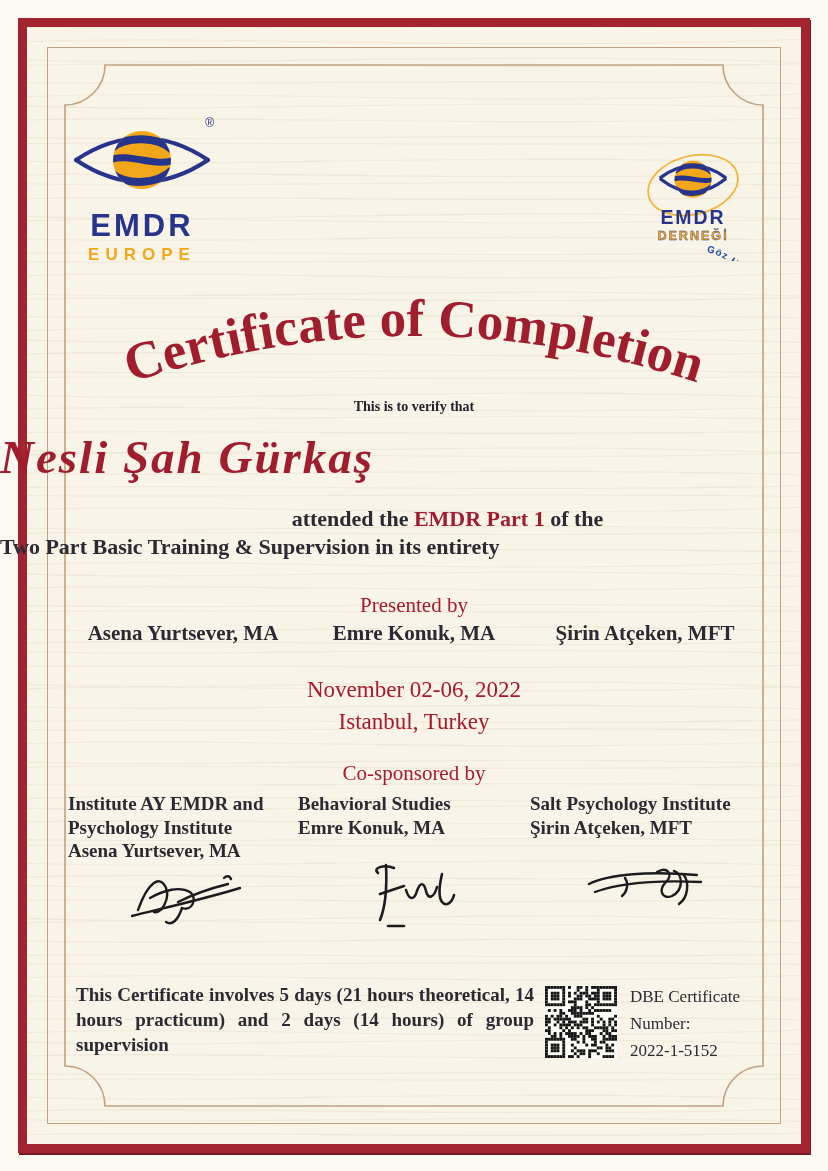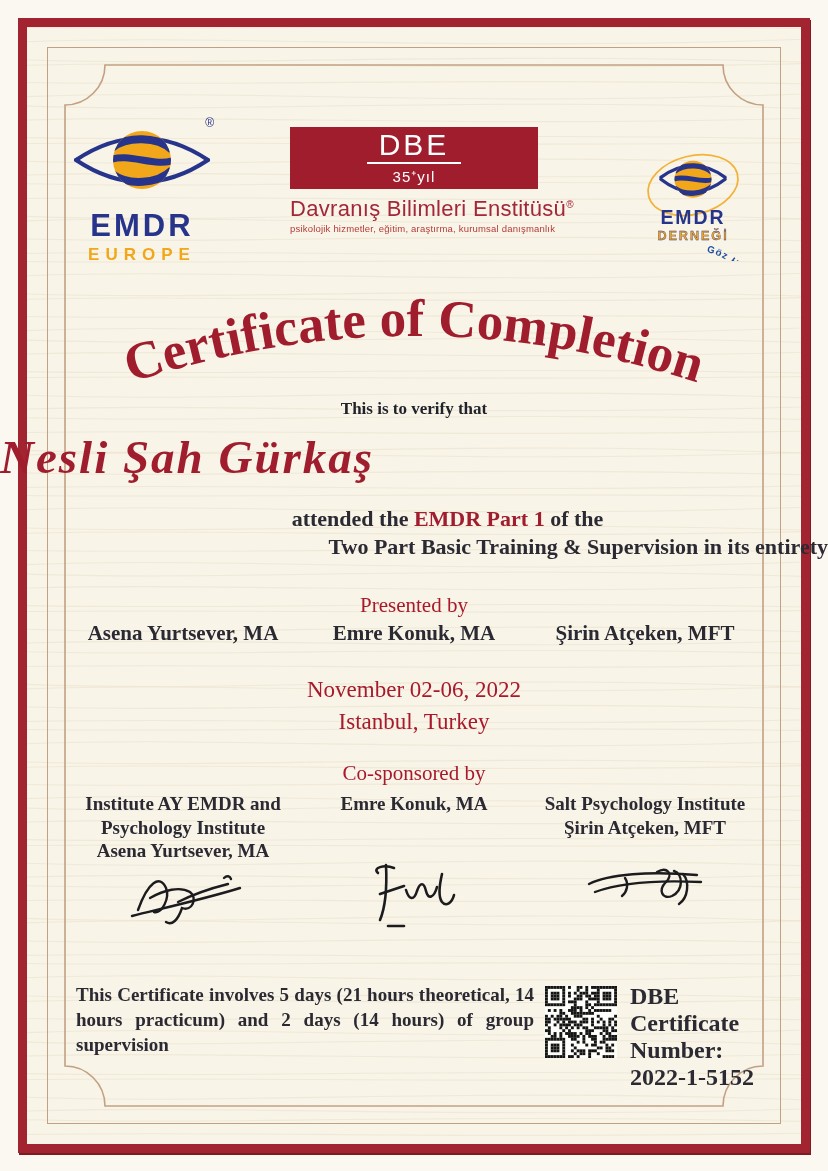--- a/index.html
+++ b/index.html
@@ -28,41 +28,41 @@
   .dbe-abbr{font-family:"Liberation Sans",sans-serif;color:#fff;font-size:30px;letter-spacing:3px;line-height:1;border-bottom:2px solid #fff;padding:0 12px 2px;}
   .dbe-years{font-family:"Liberation Sans",sans-serif;color:#fff;font-size:15px;letter-spacing:1px;margin-top:2px;}
   .dbe-org{font-family:"Liberation Sans",sans-serif;color:#a32639;font-size:22px;letter-spacing:.3px;margin-top:7px;white-space:nowrap;}
   .dbe-org sup{font-size:10px;}
   .dbe-tagline{font-family:"Liberation Sans",sans-serif;color:#b53a35;font-size:9.5px;letter-spacing:.2px;margin-top:1px;white-space:nowrap;}
 
   .logo-badge{position:absolute;left:620px;top:115px;width:146px;height:146px;}
 
   
   .title-arch{position:absolute;left:60px;top:285px;width:708px;height:140px;}
-  .verify{position:absolute;left:0;top:399px;width:828px;text-align:center;font-size:17px;font-weight:600;color:#22222a;}
+  .verify{position:absolute;left:0;top:399px;width:828px;text-align:center;font-size:14px;font-weight:600;color:#22222a;}
   .name{position:absolute;left:0;top:430px;width:828px;font-style:italic;font-weight:bold;font-size:47px;color:var(--accent-red);letter-spacing:2px;}
   .attended1{position:absolute;left:14px;top:506px;width:828px;text-align:center;font-size:22px;font-weight:bold;color:var(--text-dark);padding-left:39px;}
   .attended1 .hl{color:var(--accent-red);}
-  .attended2{position:absolute;left:0;top:534px;width:828px;text-align:right;font-size:22px;font-weight:bold;color:var(--text-dark);}
+  .attended2{position:absolute;left:0;top:534px;width:828px;text-align:left;font-size:22px;font-weight:bold;color:var(--text-dark);}
   .red-h{color:var(--bright-red);font-weight:normal;text-align:center;}
   .presented-heading{position:absolute;left:0;top:593px;width:828px;font-size:21px;}
   .three-col{position:absolute;left:68px;width:692px;display:grid;grid-template-columns:230px 1fr 230px;}
   .names-row{top:621px;font-size:21px;font-weight:600;}
   .names-row span{text-align:center;}
   .date-line{position:absolute;left:0;top:677px;width:828px;font-size:23px;}
   .city-line{position:absolute;left:0;top:709px;width:828px;font-size:23px;}
   .cosponsor-heading{position:absolute;left:0;top:761px;width:828px;font-size:21px;}
   .sponsors-row{top:792px;font-size:19px;font-weight:bold;}
-  .sponsor-col{text-align:center;line-height:23.5px;}
+  .sponsor-col{line-height:23.5px;}
   .sig{position:absolute;}
 
   
   .footer-desc{position:absolute;left:76px;top:982px;width:458px;font-size:19px;font-weight:bold;line-height:25px;text-align:justify;color:var(--text-dark);}
   .qr{position:absolute;left:545px;top:986px;width:72px;height:72px;}
-  .cert-info{position:absolute;left:630px;top:983px;width:140px;font-size:24px;font-weight:bold;line-height:27px;color:var(--text-dark);}
+  .cert-info{position:absolute;left:630px;top:983px;width:140px;font-size:17px;font-weight:normal;line-height:27px;color:var(--text-dark);}
 </style>
 </head>
 <body>
 
 <div class="page">
   <div class="inner-bg"></div>
   <svg class="bg-waves" id="waves" viewBox="0 0 774 1117">
       <path d="M -30 -16 C 190 -13, 430 -19, 820 -14.5" fill="none" stroke="#ece4d0" stroke-width="1.1" opacity="0.7"></path>
       <path d="M -30 0 C 190 4, 430 -4, 820 2" fill="none" stroke="#ece4d0" stroke-width="1.1" opacity="0.7"></path>
       <path d="M -30 16 C 190 5, 430 27, 820 10.5" fill="none" stroke="#ece4d0" stroke-width="1.1" opacity="0.7"></path>
@@ -176,28 +176,20 @@
         <path d="M 46 34 C 60 22 92 22 106 36" fill="none" stroke="#27348b" stroke-width="8"></path>
         <path d="M 44 46 C 62 38 90 54 108 46" fill="none" stroke="#27348b" stroke-width="7"></path>
         <path d="M 46 60 C 62 72 92 70 106 56" fill="none" stroke="#27348b" stroke-width="8"></path>
       </g>
     </svg>
     <span class="eu-reg">®</span>
     <div class="eu-line1">EMDR</div>
     <div class="eu-line2">EUROPE</div>
   </div>
 
-  <div class="logo-dbe">
-    <div class="dbe-box">
-      <div class="dbe-abbr">DBE</div>
-      <div class="dbe-years">35⁺yıl</div>
-    </div>
-    <div class="dbe-org"><span>Davranış Bilimleri Enstitüsü</span><sup>®</sup></div>
-    <div class="dbe-tagline">psikolojik hizmetler, eğitim, araştırma, kurumsal danışmanlık</div>
-  </div>
 
   <svg class="logo-badge" viewBox="0 0 150 150">
     <defs>
       <path id="ringPath" d="M 75 139 A 64 64 0 1 1 74.9 139"></path>
       <clipPath id="miniBallClip">
           <circle cx="75" cy="66" r="19"></circle>
         </clipPath>
     </defs>
     <text font-family="Liberation Sans, sans-serif" font-size="10" letter-spacing="1.1" fill="#1c4f9f" font-weight="bold">
       <textPath href="#ringPath" startOffset="14">Göz Hareketleri ile Duyarsızlaştırma ve Yeniden İşleme</textPath>
@@ -241,20 +233,21 @@
   <div class="city-line red-h">Istanbul, Turkey</div>
 
   <div class="cosponsor-heading red-h">Co-sponsored by</div>
   <div class="three-col sponsors-row">
     <div class="sponsor-col">
       <div>Institute AY EMDR and</div>
       <div>Psychology Institute</div>
       <div>Asena Yurtsever, MA</div>
     </div>
     <div class="sponsor-col">
+      <div>Behavioral Studies</div>
       <div>Emre Konuk, MA</div>
     </div>
     <div class="sponsor-col">
       <div>Salt Psychology Institute</div>
       <div>Şirin Atçeken, MFT</div>
     </div>
   </div>
 
   <svg class="sig" style="left:128px;top:866px;" width="130" height="62" viewBox="0 0 130 62">
     <g fill="none" stroke="#1c1b1e" stroke-width="2.4" stroke-linecap="round">

